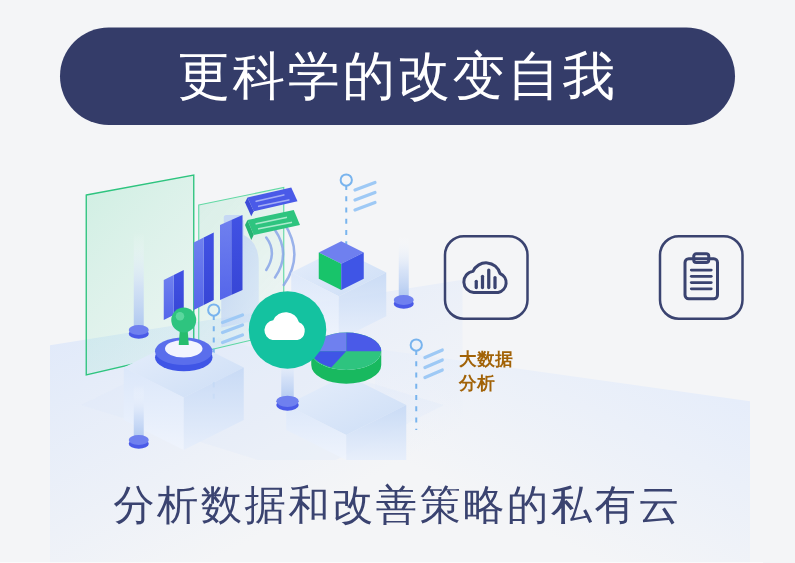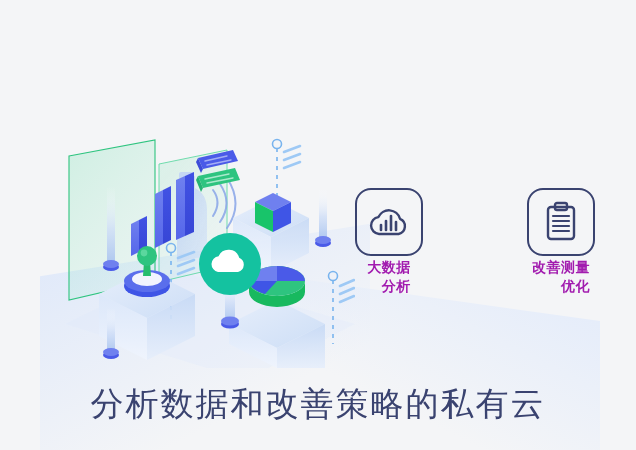--- a/index.html
+++ b/index.html
@@ -79,25 +79,25 @@
   .feature-icon-box {
     width: 64px; height: 64px;
     border: 2px solid #3a4370;
     border-radius: 16px;
     display: flex;
     align-items: center;
     justify-content: center;
     background: transparent;
   }
   .feature-label {
-    margin-top: 2px;
-    color: #a21caf;
+    margin-top: 22px;
+    color: #a16207;
     font-size: 14px;
     line-height: 19px;
-    text-align: right;
+    text-align: left;
     font-weight: 700;
     letter-spacing: 0.5px;
   }
   .feature-label span { display: block; }
 
   
   .tagline {
     position: absolute;
     left: 0; right: 0;
     top: 384px;
@@ -110,20 +110,23 @@
   }
 </style>
 </head>
 <body>
 
 <div id="poster">
 
   <div class="bg-wash-a"></div>
   <div class="bg-wash-b"></div>
 
+  <div class="header-pill">
+    <div class="header-title">更科学的改变自我</div>
+  </div>
 
   <div class="illustration">
     <svg width="300" height="240" viewBox="0 0 300 240" xmlns="http://www.w3.org/2000/svg">
       <defs>
         <linearGradient id="gPanel" x1="0" y1="0" x2="0.6" y2="1">
           <stop offset="0%" stop-color="#4fd89a" stop-opacity="0.22"></stop>
           <stop offset="100%" stop-color="#7de8b6" stop-opacity="0.10"></stop>
         </linearGradient>
         <linearGradient id="gPanel2" x1="0" y1="0" x2="0.6" y2="1">
           <stop offset="0%" stop-color="#42cf8d" stop-opacity="0.18"></stop>
@@ -330,24 +333,20 @@
           <rect x="6" y="6" width="26" height="32" rx="3" fill="none" stroke="#3a4370" stroke-width="2.4"></rect>
           <rect x="13" y="2" width="12" height="7" rx="2" fill="none" stroke="#3a4370" stroke-width="2.4"></rect>
           <g stroke="#3a4370" stroke-width="2.2" stroke-linecap="round">
             <path d="M 11 15 L 27 15"></path>
             <path d="M 11 20 L 27 20"></path>
             <path d="M 11 25 L 27 25"></path>
             <path d="M 11 30 L 27 30"></path>
           </g>
         </svg>
       </div>
-      <div class="feature-label">
-        <span>改善测量</span>
-        <span>优化</span>
-      </div>
     </div>
 
 
   </div>
 
   <div class="tagline">分析数据和改善策略的私有云</div>
 
 </div>
 
 </body></html>

